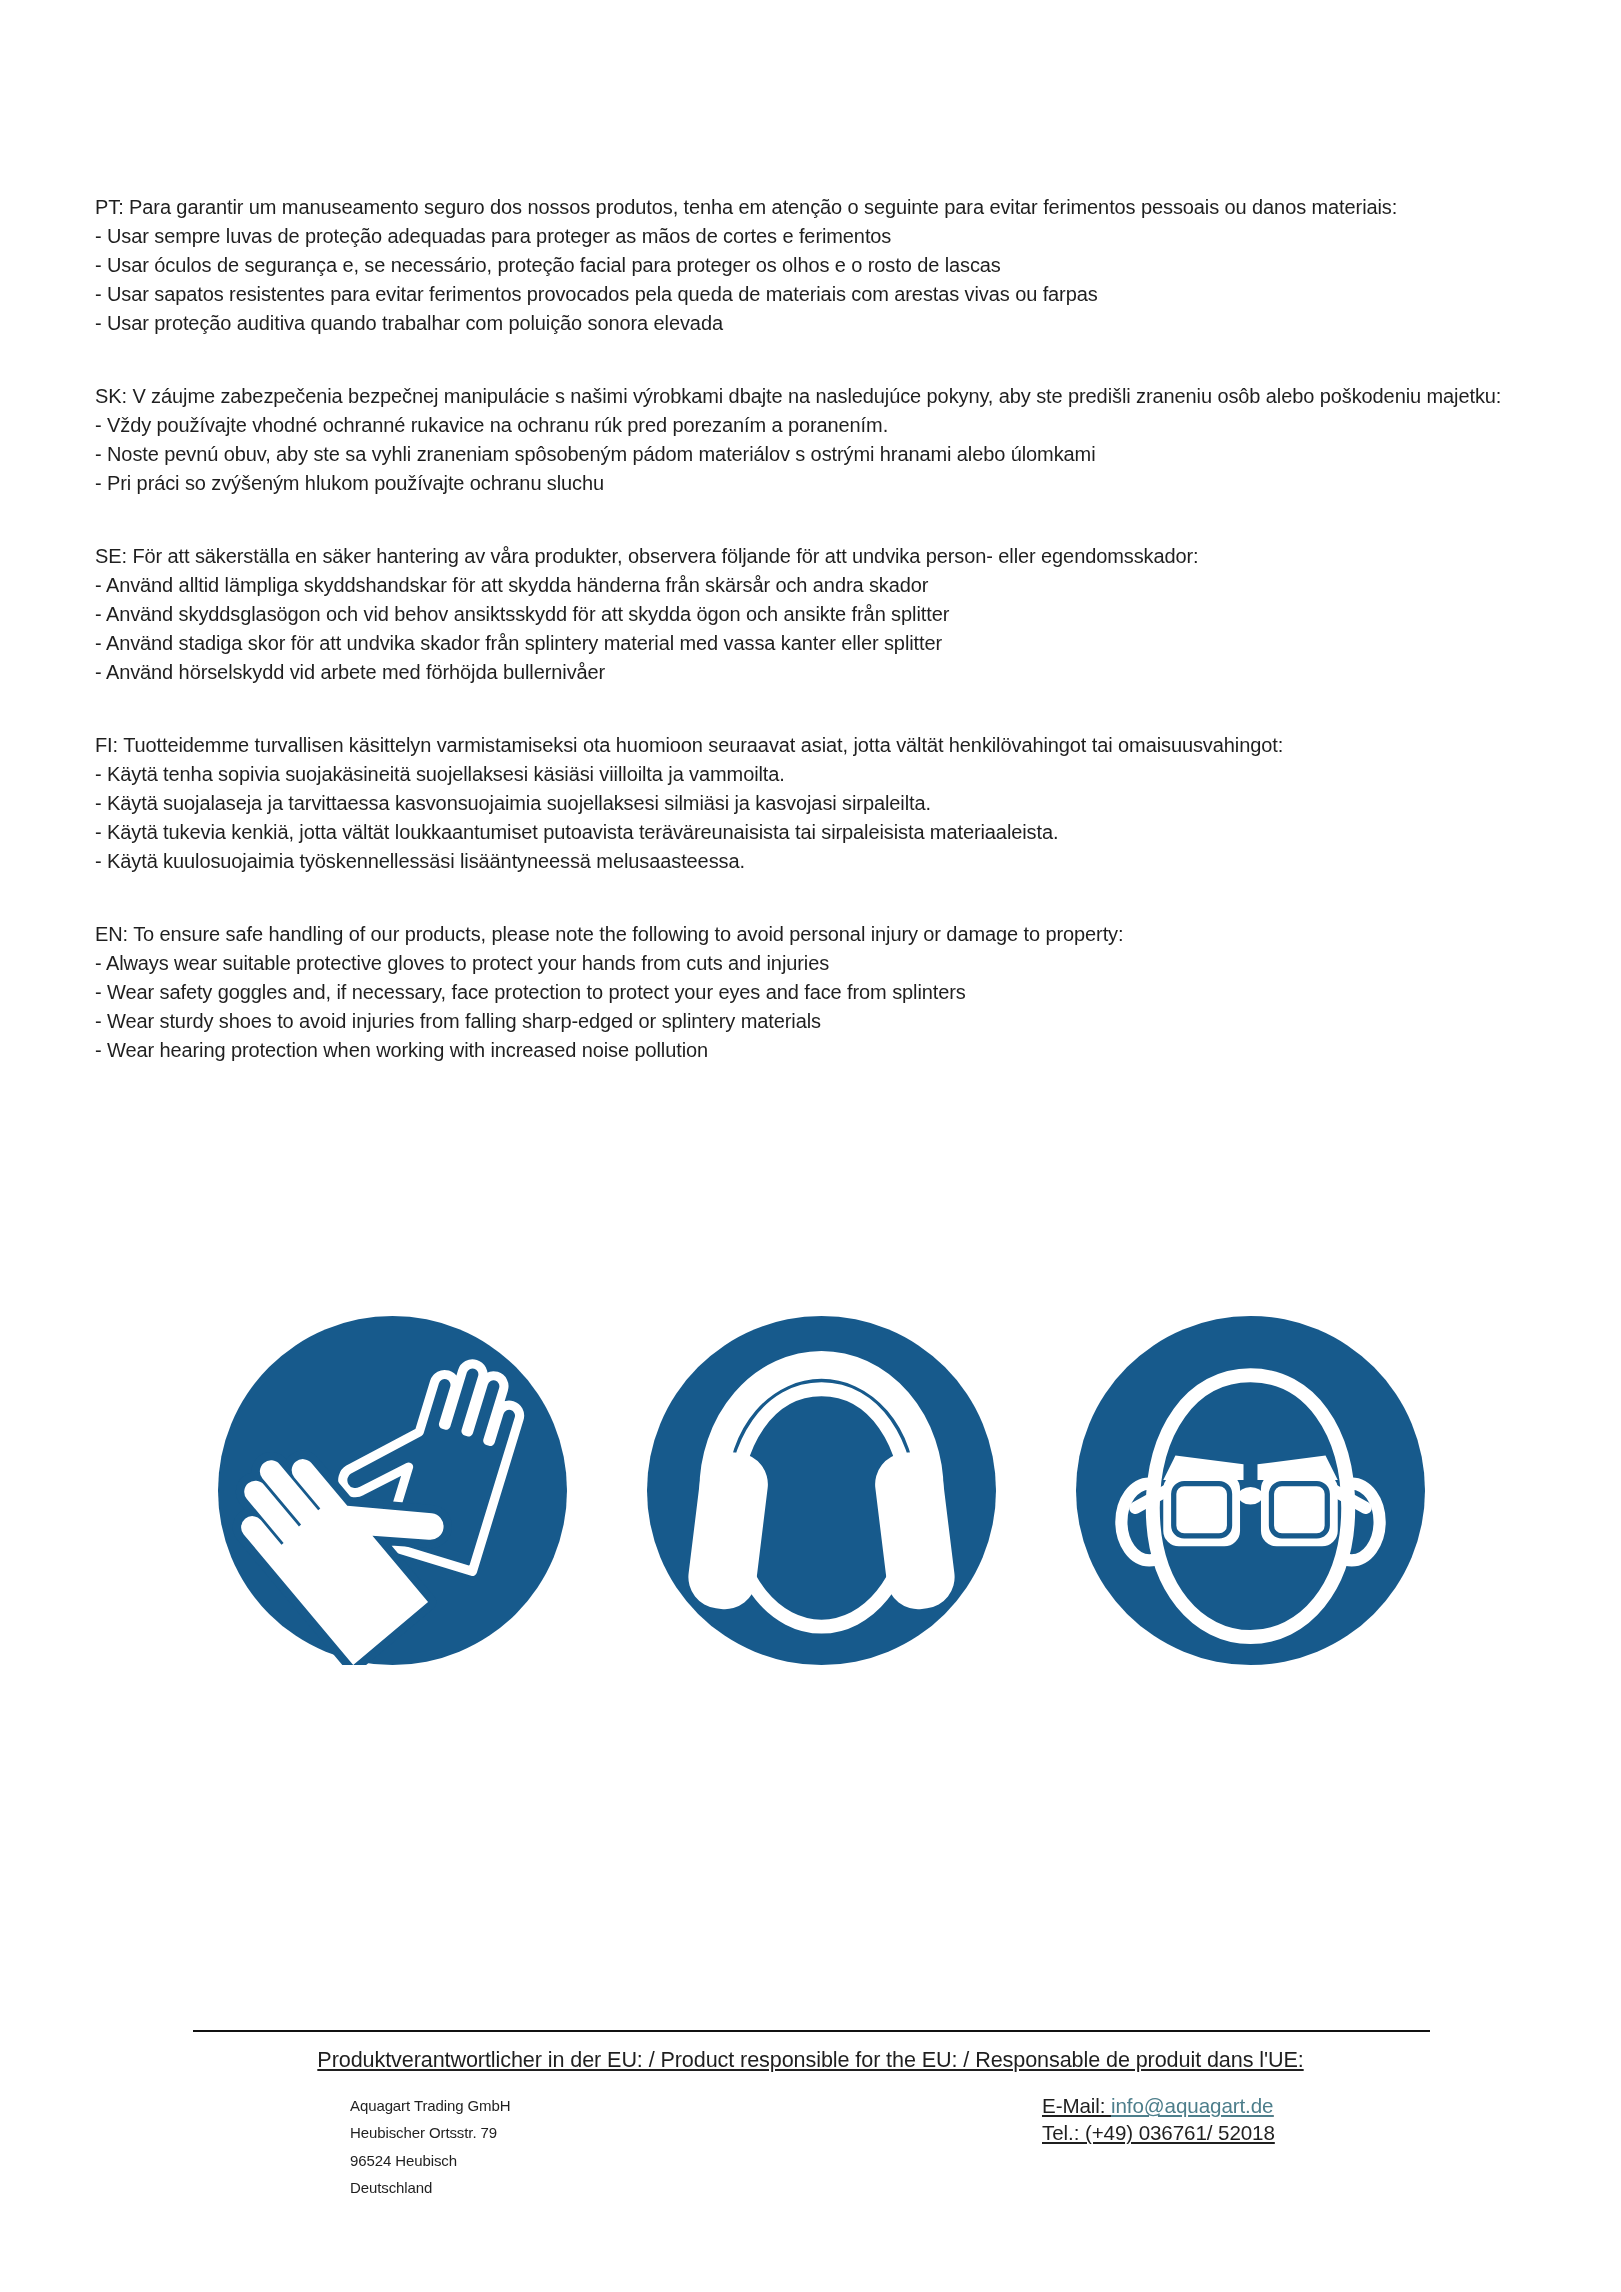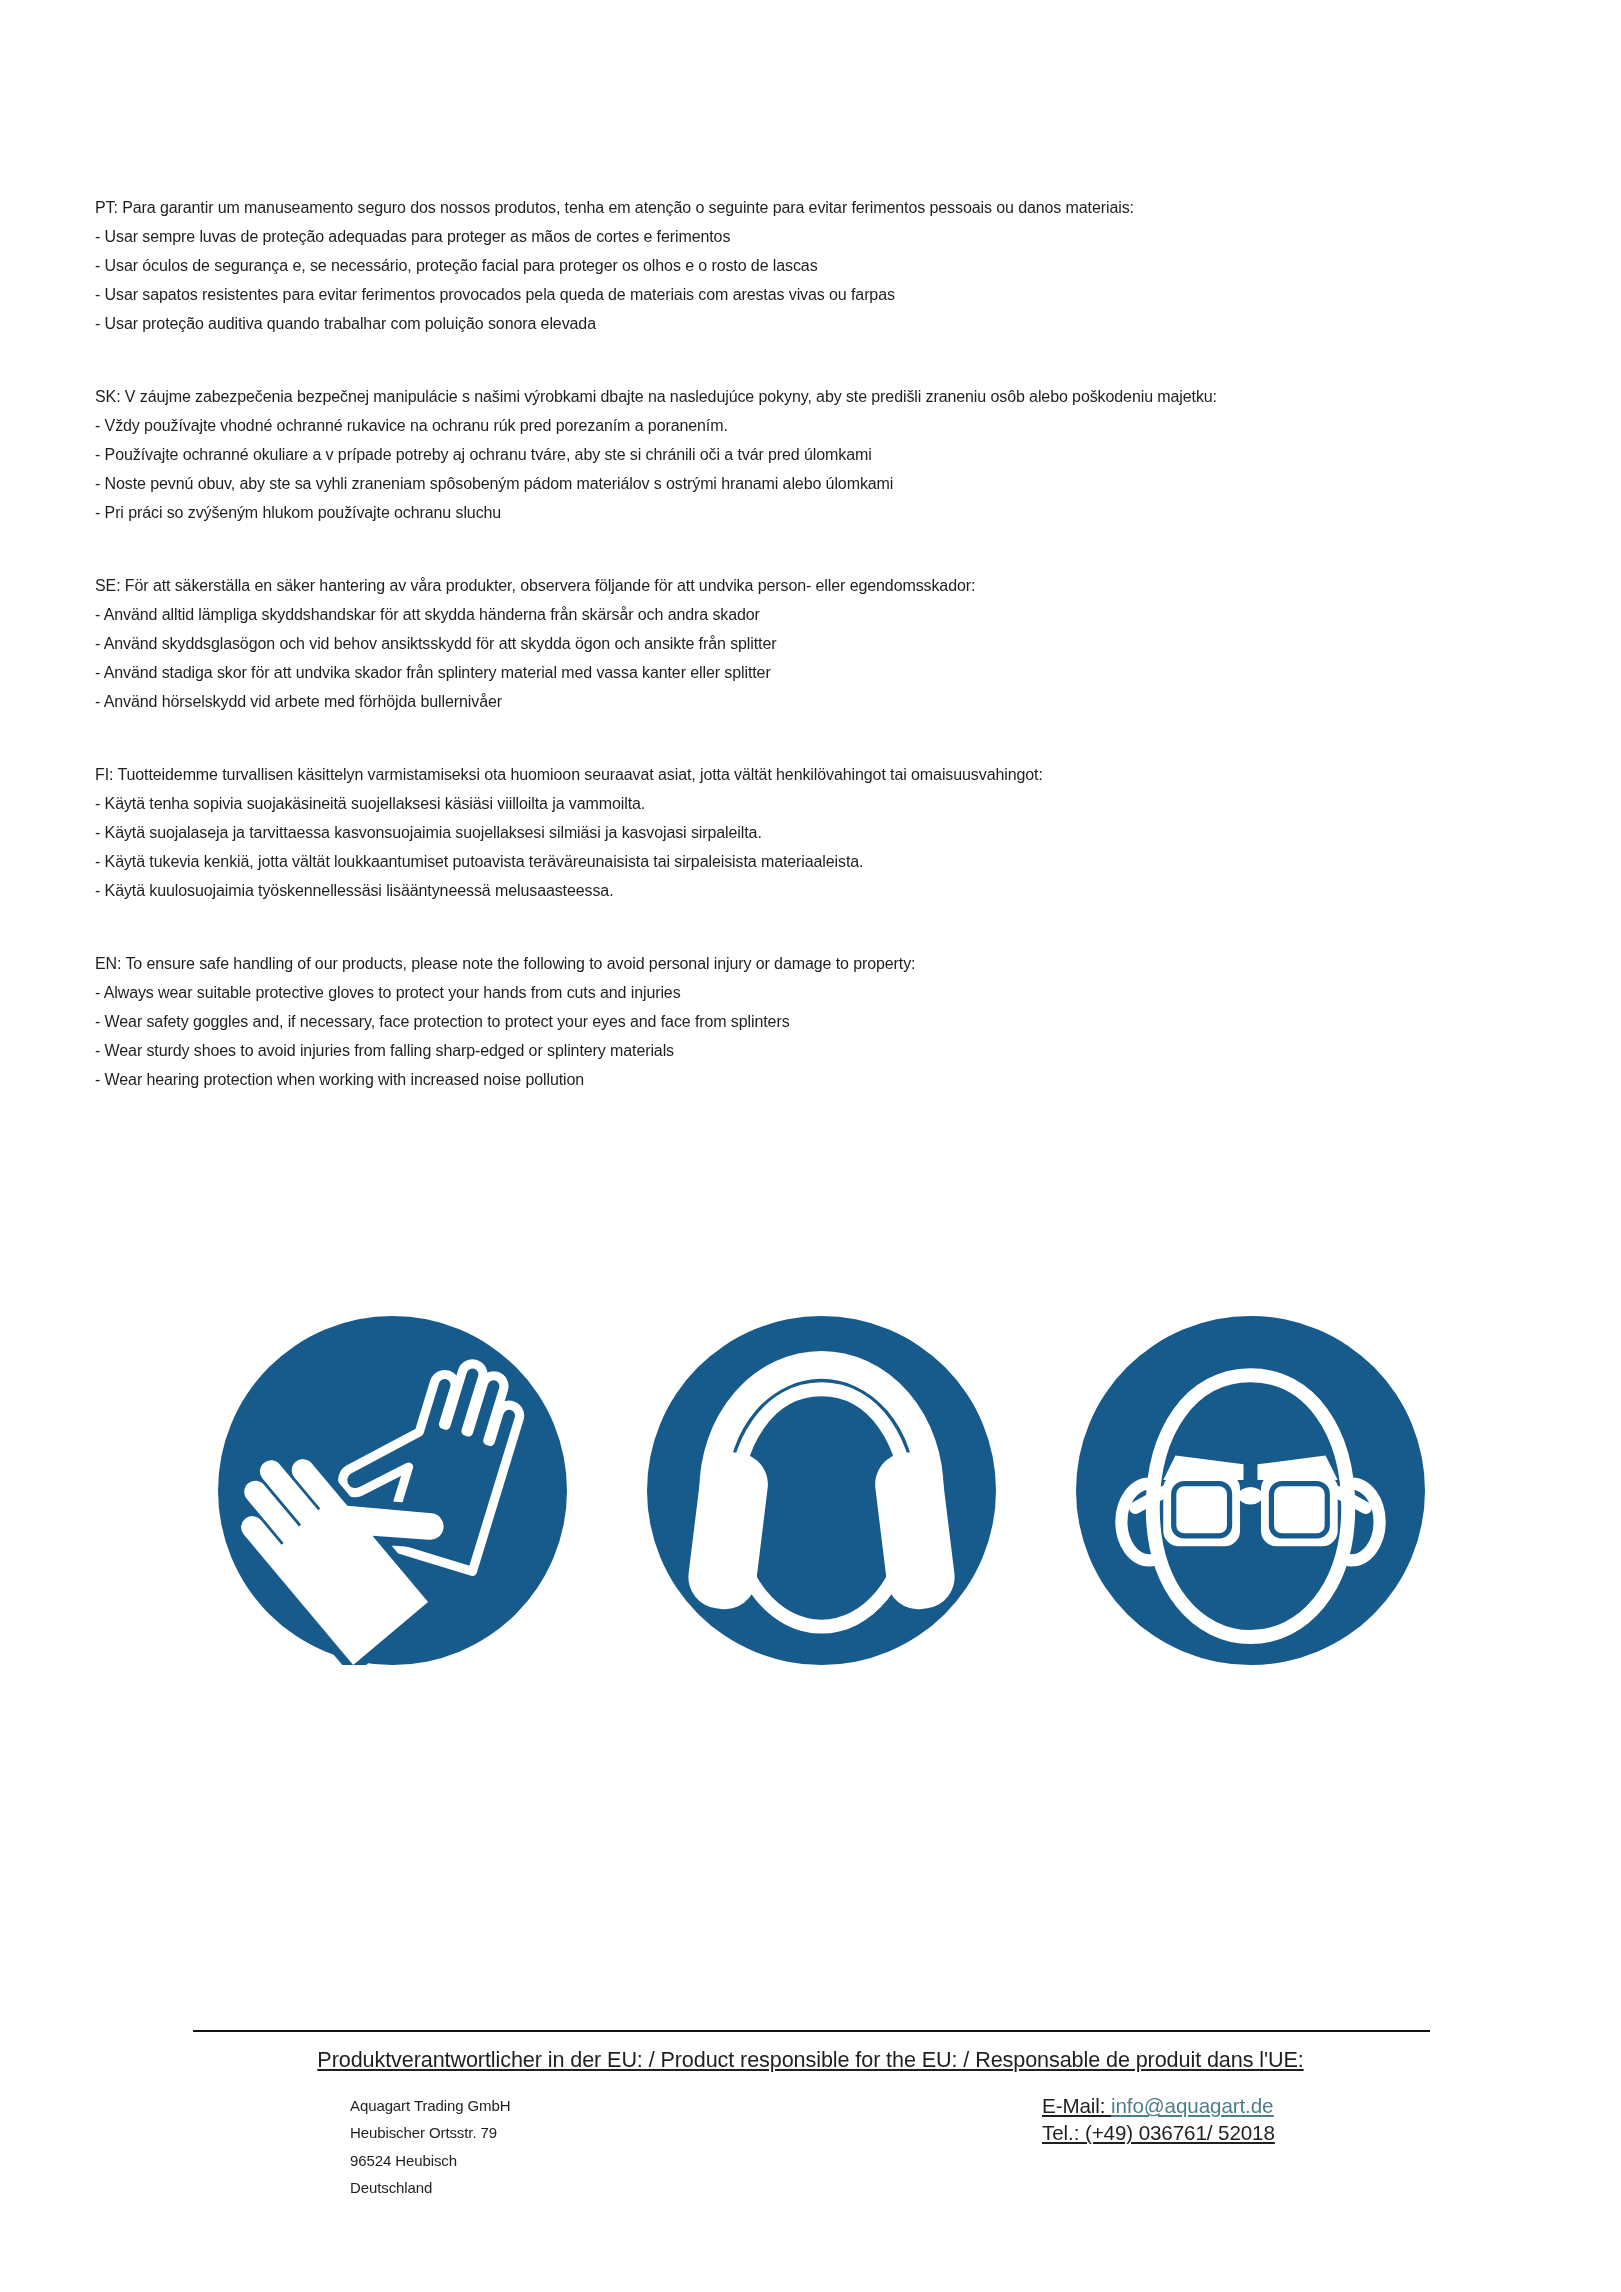--- a/index.html
+++ b/index.html
@@ -11,21 +11,21 @@
   body{
     width:1621px;height:2293px;
     background:#ffffff;
     position:relative;
     font-family:"Liberation Sans","DejaVu Sans",sans-serif;
     color:var(--ink);
     overflow:hidden;
   }
   .content{
     position:absolute;left:95px;top:193px;width:1490px;
-    font-size:16px;line-height:29px;letter-spacing:-0.1px;
+    font-size:20px;line-height:29px;letter-spacing:-0.1px;
   }
   .lang-section{margin:0 0 44px 0;}
   .line{white-space:nowrap;}
   .picto-row{
     position:absolute;left:218px;top:1316px;
     display:flex;gap:80px;align-items:center;
   }
   .picto-row svg{display:block;}
   .footer-rule{
     position:absolute;left:193px;top:2030px;width:1237px;height:0;
@@ -58,21 +58,20 @@
     <div class="line">PT: Para garantir um manuseamento seguro dos nossos produtos, tenha em atenção o seguinte para evitar ferimentos pessoais ou danos materiais:</div>
     <div class="line">- Usar sempre luvas de proteção adequadas para proteger as mãos de cortes e ferimentos</div>
     <div class="line">- Usar óculos de segurança e, se necessário, proteção facial para proteger os olhos e o rosto de lascas</div>
     <div class="line">- Usar sapatos resistentes para evitar ferimentos provocados pela queda de materiais com arestas vivas ou farpas</div>
     <div class="line">- Usar proteção auditiva quando trabalhar com poluição sonora elevada</div>
   </section>
 
   <section class="lang-section">
     <div class="line">SK: V záujme zabezpečenia bezpečnej manipulácie s našimi výrobkami dbajte na nasledujúce pokyny, aby ste predišli zraneniu osôb alebo poškodeniu majetku:</div>
     <div class="line">- Vždy používajte vhodné ochranné rukavice na ochranu rúk pred porezaním a poranením.</div>
-    <div class="line">- Používajte ochranné okuliare a v prípade potreby aj ochranu tváre, aby ste si chránili oči a tvár pred úlomkami</div>
     <div class="line">- Noste pevnú obuv, aby ste sa vyhli zraneniam spôsobeným pádom materiálov s ostrými hranami alebo úlomkami</div>
     <div class="line">- Pri práci so zvýšeným hlukom používajte ochranu sluchu</div>
   </section>
 
   <section class="lang-section">
     <div class="line">SE: För att säkerställa en säker hantering av våra produkter, observera följande för att undvika person- eller egendomsskador:</div>
     <div class="line">- Använd alltid lämpliga skyddshandskar för att skydda händerna från skärsår och andra skador</div>
     <div class="line">- Använd skyddsglasögon och vid behov ansiktsskydd för att skydda ögon och ansikte från splitter</div>
     <div class="line">- Använd stadiga skor för att undvika skador från splintery material med vassa kanter eller splitter</div>
     <div class="line">- Använd hörselskydd vid arbete med förhöjda bullernivåer</div>

